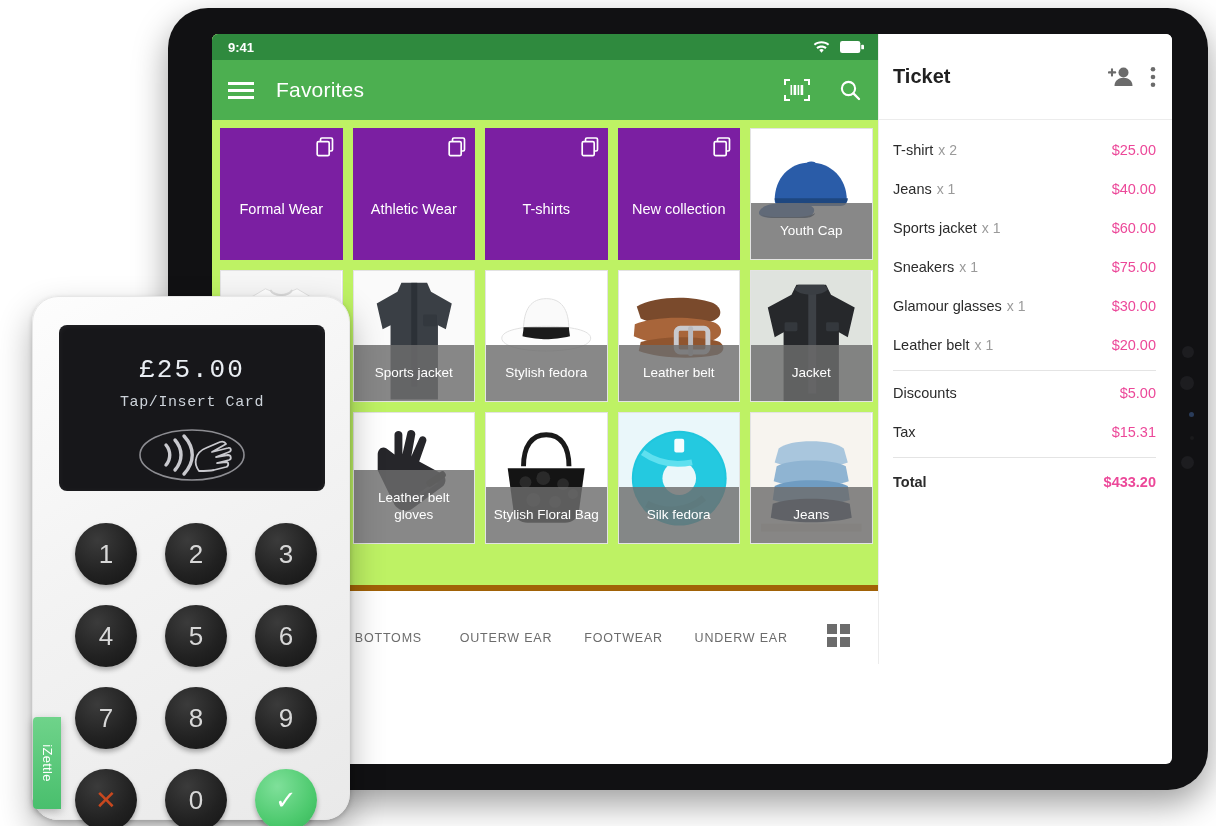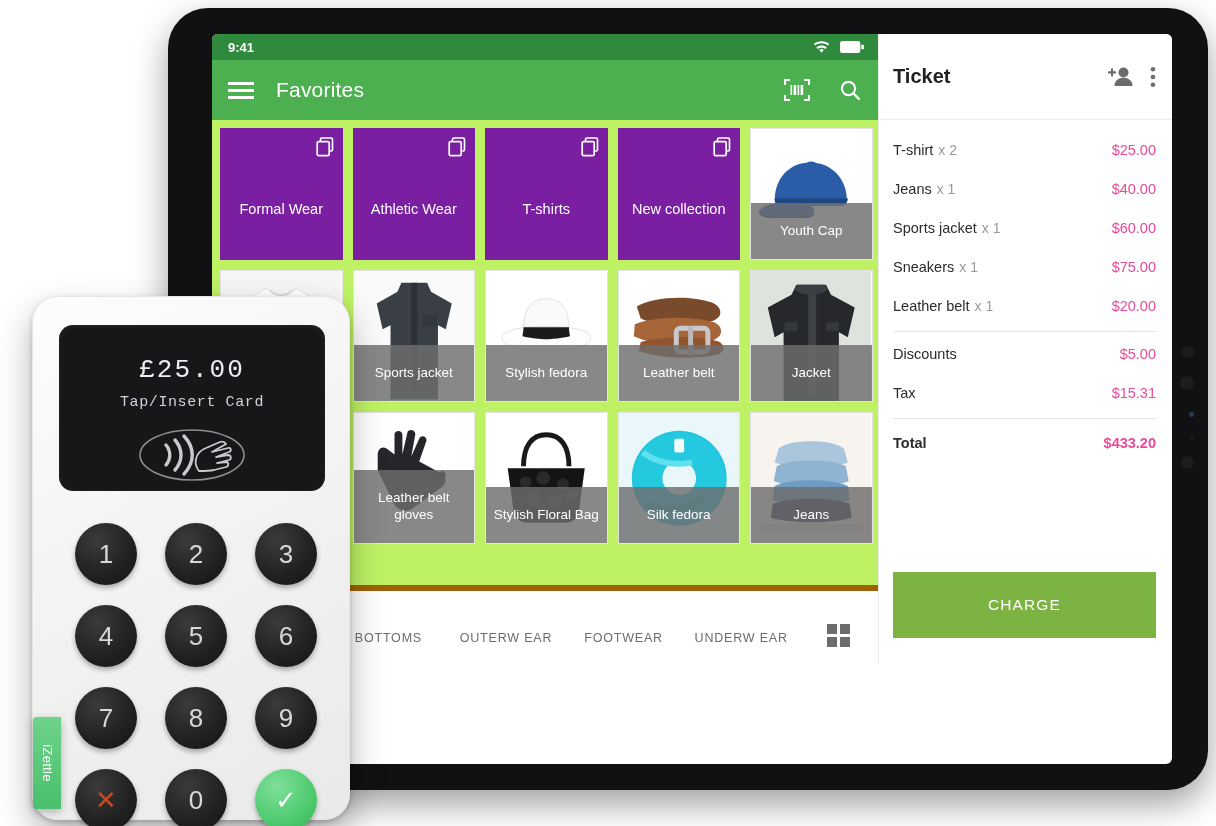--- a/index.html
+++ b/index.html
@@ -143,21 +143,21 @@
     position: absolute; left: 32px; top: 296px;
     width: 318px; height: 524px;
     background: linear-gradient(150deg,#fdfdfd 0%, #f3f3f3 45%, #e9e9e9 100%);
     border-radius: 26px;
     box-shadow: 0 16px 34px rgba(0,0,0,.30), 0 2px 5px rgba(0,0,0,.18);
     border: 1px solid #e7e7e7;
   }
   #screen {
     position: absolute; left: 26px; top: 28px;
     width: 266px; height: 166px;
-    background: #17171a; border-radius: 14px;
+    background: #17171a; border-radius: 8px;
     display: flex; flex-direction: column; align-items: center;
     box-shadow: inset 0 1px 6px rgba(255,255,255,.06);
   }
   #screen .amt {
     margin-top: 30px; color: #e9edf2; font-size: 26px; letter-spacing: 2px;
     font-family: "Liberation Mono", "DejaVu Sans Mono", monospace;
   }
   #screen .msg {
     margin-top: 9px; color: #cdd3da; font-size: 15px; letter-spacing: .6px;
     font-family: "Liberation Mono", "DejaVu Sans Mono", monospace;
@@ -486,20 +486,24 @@
           </div>
           <div class="line">
             <span><span class="nm">Sports jacket</span><span class="qty">x 1</span></span>
             <span class="amt">$60.00</span>
           </div>
           <div class="line">
             <span><span class="nm">Sneakers</span><span class="qty">x 1</span></span>
             <span class="amt">$75.00</span>
           </div>
           <div class="line">
+            <span><span class="nm">Glamour glasses</span><span class="qty">x 1</span></span>
+            <span class="amt">$30.00</span>
+          </div>
+          <div class="line">
             <span><span class="nm">Leather belt</span><span class="qty">x 1</span></span>
             <span class="amt">$20.00</span>
           </div>
 
           <div class="hr"></div>
 
           <div class="line">
             <span class="nm">Discounts</span>
             <span class="amt">$5.00</span>
           </div>
@@ -509,23 +513,20 @@
           </div>
 
           <div class="hr"></div>
 
           <div class="line total">
             <span class="nm">Total</span>
             <span class="amt">$433.20</span>
           </div>
         </div>
 
-        <div id="charge-wrap">
-          <button id="charge">CHARGE</button>
-        </div>
       </div>
 
     </div>
   </div>
 
   <div id="reader">
 
     <div id="izettle-tab">
       <span>iZettle</span>
     </div>

